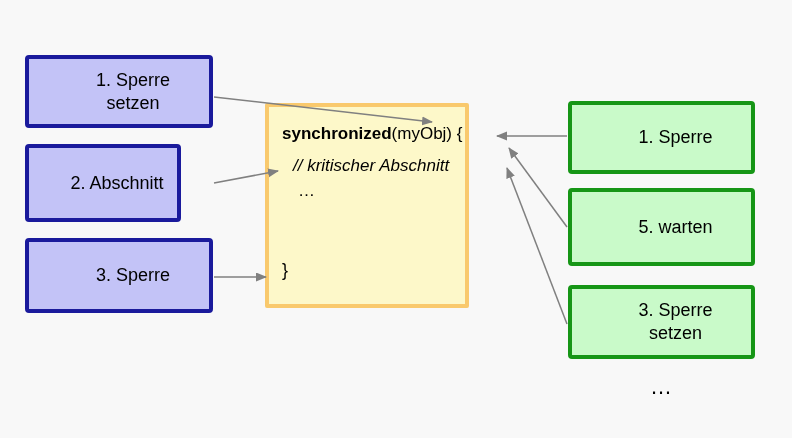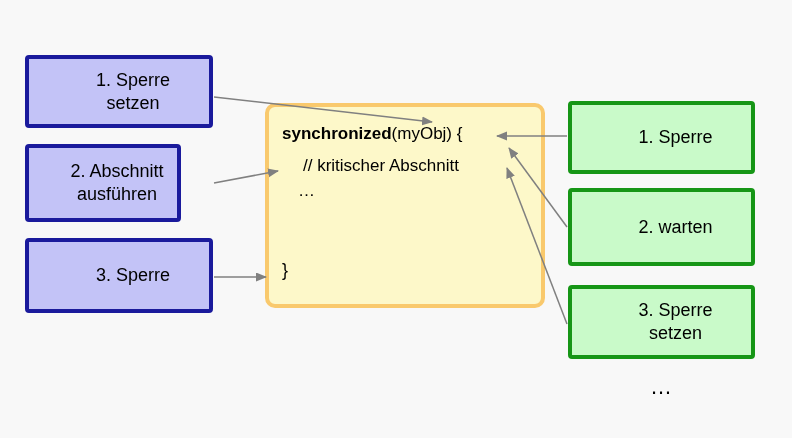--- a/index.html
+++ b/index.html
@@ -21,66 +21,65 @@
   .box-blue{background:#c3c3f7;border:4px solid #1a1a9c;}
   .box-green{background:#c9fac9;border:4px solid #169616;}
   .box-l1{left:25px;top:55px;width:188px;height:73px;}
   .box-l2{left:25px;top:144px;width:156px;height:78px;}
   .box-l3{left:25px;top:238px;width:188px;height:75px;}
   .box-g1{left:568px;top:101px;width:187px;height:73px;}
   .box-g2{left:568px;top:188px;width:187px;height:78px;}
   .box-g3{left:568px;top:285px;width:187px;height:74px;}
   .code-box{
     position:absolute;box-sizing:border-box;
-    left:265px;top:103px;width:280px;height:205px;
-    background:#fdf8c9;border:4px solid #f9c96d;border-radius:10px;
+    left:265px;top:103px;width:204px;height:205px;
+    background:#fdf8c9;border:4px solid #f9c96d;border-radius:2px;
   }
   .code-line{position:absolute;font-size:17px;white-space:nowrap;}
   .code-line1{left:13px;top:17px;}
-  .code-line2{left:34px;top:49px;}
+  .code-line2{left:24px;top:49px;font-style:italic;}
   .code-line3{left:29px;top:74px;}
   .code-line4{left:13px;top:153px;font-size:18px;}
   .kw{font-weight:bold;}
   .ellipsis-note{
     position:absolute;left:568px;top:374px;width:187px;
     text-align:center;font-size:22px;letter-spacing:1px;
   }
   svg.arrows{position:absolute;inset:0;pointer-events:none;}
 </style>
 </head>
 <body>
 
 <div class="stage">
 
   <div class="box box-blue box-l1">
     <span>1. Sperre</span>
     <span>setzen</span>
   </div>
   <div class="box box-blue box-l2">
     <span>2. Abschnitt</span>
-    <span>ausführen</span>
   </div>
   <div class="box box-blue box-l3">
     <span>3. Sperre</span>
   </div>
 
   <div class="code-box">
     <div class="code-line code-line1">
       <span class="kw">synchronized</span><span>(myObj) {</span>
     </div>
     <div class="code-line code-line2">// kritischer Abschnitt</div>
     <div class="code-line code-line3">…</div>
     <div class="code-line code-line4">}</div>
   </div>
 
   <div class="box box-green box-g1">
     <span>1. Sperre</span>
   </div>
   <div class="box box-green box-g2">
-    <span>2. warten</span>
+    <span>5. warten</span>
     <span></span>
   </div>
   <div class="box box-green box-g3">
     <span>3. Sperre</span>
     <span>setzen</span>
   </div>
 
   <div class="ellipsis-note">…</div>
 
   <svg class="arrows" width="792" height="438" viewBox="0 0 792 438">

